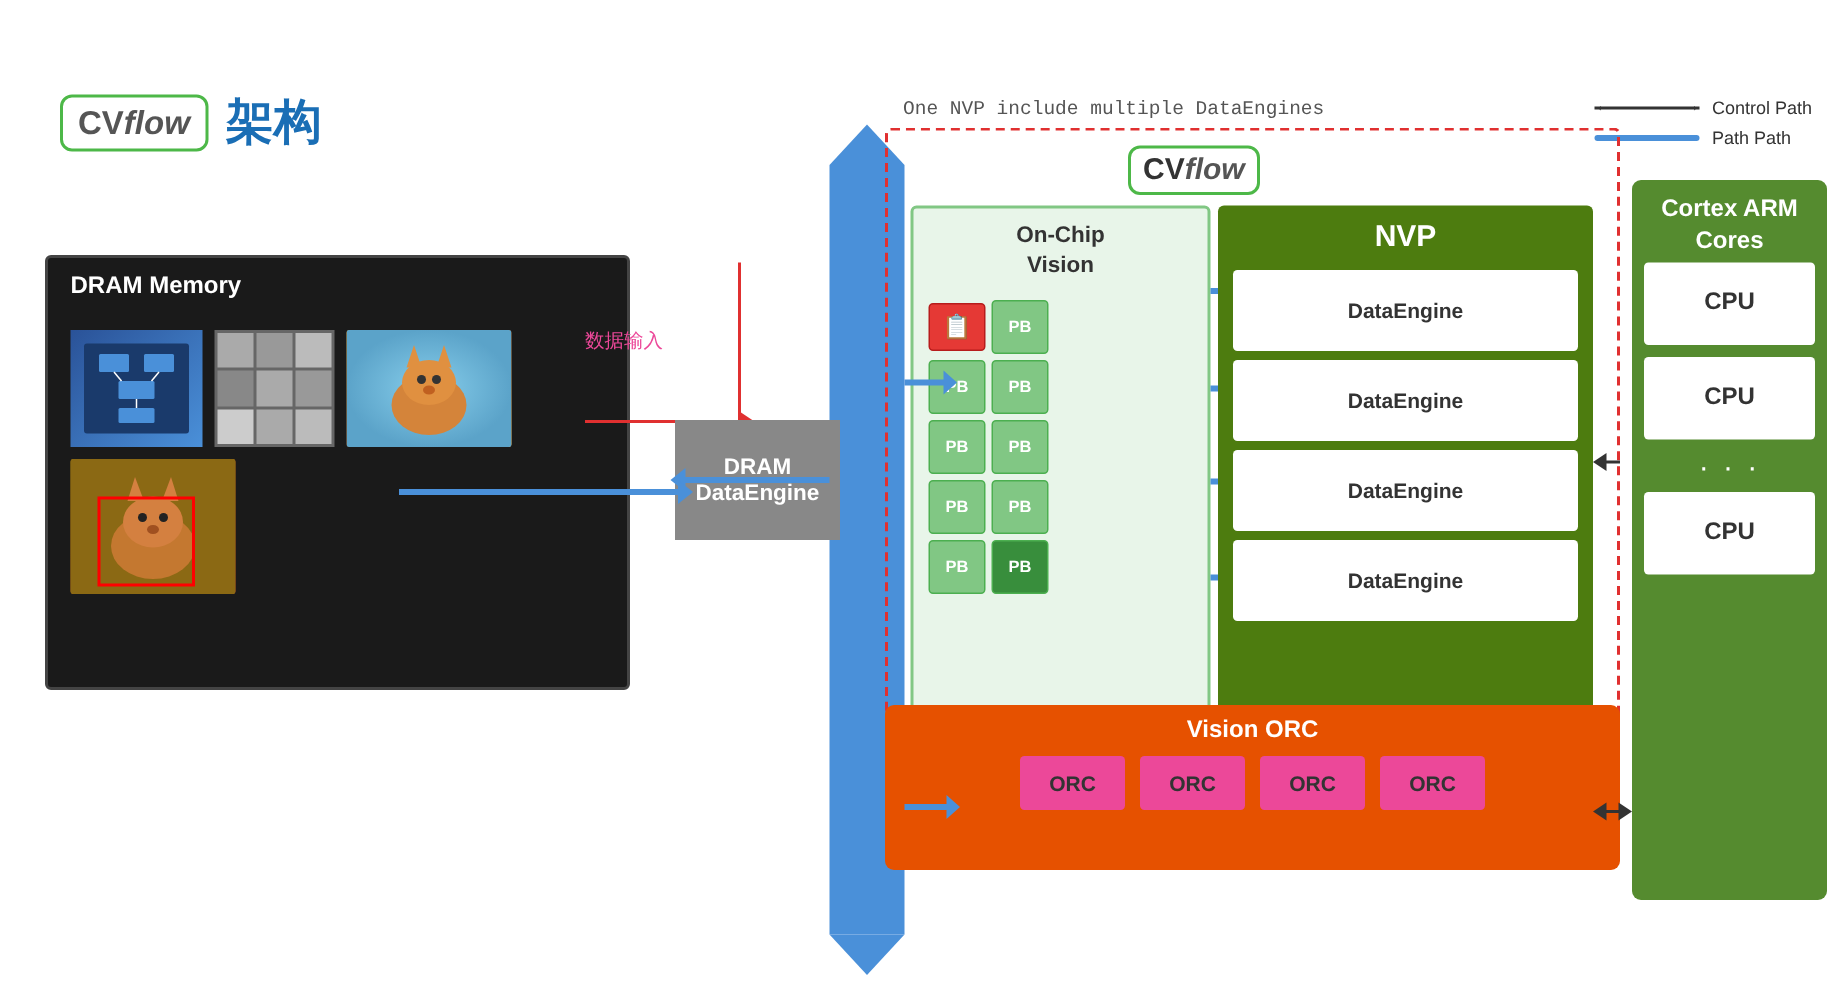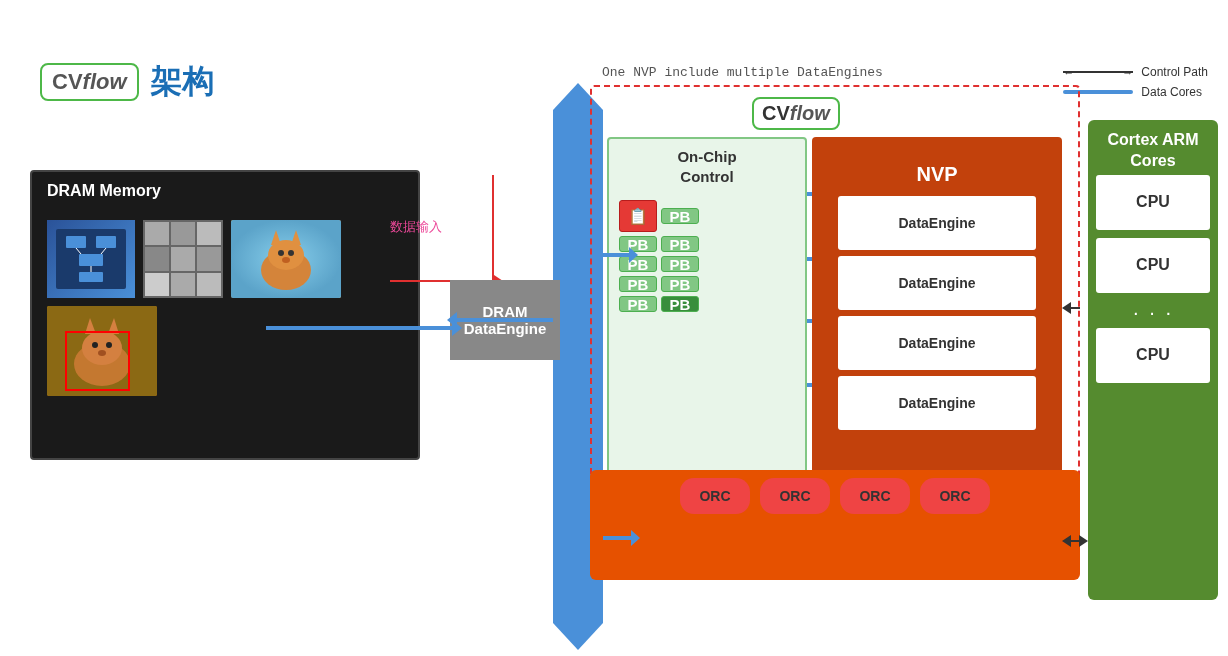--- a/index.html
+++ b/index.html
@@ -183,28 +183,28 @@
       flex-direction: column;
       gap: 4px;
     }
     .pb-row {
       display: flex;
       gap: 4px;
       align-items: center;
     }
     .pb-block {
       width: 38px;
-      height: 16px;
+      height: 36px;
       background: #81c784;
       border: 1.5px solid #4caf50;
       border-radius: 3px;
       display: flex;
       align-items: center;
       justify-content: center;
-      font-size: 15px;
+      font-size: 11px;
       font-weight: bold;
       color: #fff;
     }
     .pb-block.dark {
       background: #388e3c;
     }
     
     .pb-book {
       width: 38px;
       height: 32px;
@@ -218,23 +218,23 @@
       color: #fff;
     }
 
     
     .nvp-blue {
       position: absolute;
       top: 50px;
       left: 220px;
       width: 250px;
       height: 340px;
-      background: #c2410c;
+      background: #4d7c0f;
       border-radius: 4px;
-      padding: 26px;
+      padding: 10px;
     }
     .nvp-blue-title {
       color: #fff;
       font-size: 20px;
       font-weight: bold;
       text-align: center;
       padding-bottom: 10px;
     }
     .data-engine-box {
       background: #fff;
@@ -266,22 +266,22 @@
       font-weight: bold;
       text-align: center;
       margin-bottom: 8px;
     }
     .orc-row {
       display: flex;
       gap: 10px;
       justify-content: center;
     }
     .orc-block {
-      background: #ef4444;
-      border-radius: 14px;
+      background: #ec4899;
+      border-radius: 3px;
       width: 70px;
       height: 36px;
       display: flex;
       align-items: center;
       justify-content: center;
       font-size: 14px;
       font-weight: bold;
       color: #333;
     }
 
@@ -369,21 +369,21 @@
   <div class="legend-item">
     <div style="position:relative; width:70px; height:14px;">
       <div style="position:absolute; top:6px; left:0; width:70px; height:2px; background:#333;"></div>
       <div style="position:absolute; top:0; left:0; font-size:11px;">←</div>
       <div style="position:absolute; top:0; right:0; font-size:11px;">→</div>
     </div>
     <span style="font-size:12px; color:#333;text-align:right;">Control Path</span>
   </div>
   <div class="legend-item">
     <div style="width:70px; height:4px; background:#4a90d9; border-radius:2px;"></div>
-    <span style="font-size:12px; color:#333;">Data Cores</span>
+    <span style="font-size:12px; color:#333;">Path Path</span>
   </div>
 </div>
 
 <div class="dram-memory">
   <div class="dram-title">DRAM Memory</div>
   <div class="dram-images">
 
     <div class="img-flow" style="width:88px;height:78px;">
       <svg width="80" height="70" viewBox="0 0 80 70">
         <rect x="5" y="5" width="70" height="60" fill="#1a3a6b" rx="2"></rect>
@@ -468,21 +468,21 @@
   <div class="nvp-outer-label">One NVP include multiple DataEngines</div>
 
   <div style="position:absolute; top:10px; left:160px;">
     <div class="cvflow-logo-inner">
       <span style="font-weight:900;">CV</span><span style="font-style:italic; color:#555;">flow</span>
     </div>
   </div>
 
   <div class="onchip-memory">
     <div class="onchip-title" style="white-space:pre-line;">On-Chip
-Control</div>
+Vision</div>
     <div class="pb-grid">
 
       <div class="pb-row">
         <div class="pb-book">📋</div>
         <div class="pb-block">PB</div>
       </div>
 
       <div class="pb-row">
         <div class="pb-block">PB</div>
         <div class="pb-block">PB</div>
@@ -526,20 +526,21 @@
     <div class="data-engine-box">DataEngine</div>
   </div>
 
 </div>
 
 <div style="position:absolute; top:253px; left:603px; width:28px; height:4px; background:#4a90d9;">
   <div style="position:absolute; right:-7px; top:-6px; border-top:8px solid transparent; border-bottom:8px solid transparent; border-left:9px solid #4a90d9;"></div>
 </div>
 
 <div class="vision-orc">
+  <div class="vision-orc-title">Vision ORC</div>
   <div class="orc-row">
     <div class="orc-block">ORC</div>
     <div class="orc-block">ORC</div>
     <div class="orc-block">ORC</div>
     <div class="orc-block">ORC</div>
   </div>
 </div>
 
 <div style="position:absolute; top:536px; left:603px; width:30px; height:4px; background:#4a90d9;">
   <div style="position:absolute; right:-7px; top:-6px; border-top:8px solid transparent; border-bottom:8px solid transparent; border-left:9px solid #4a90d9;"></div>

